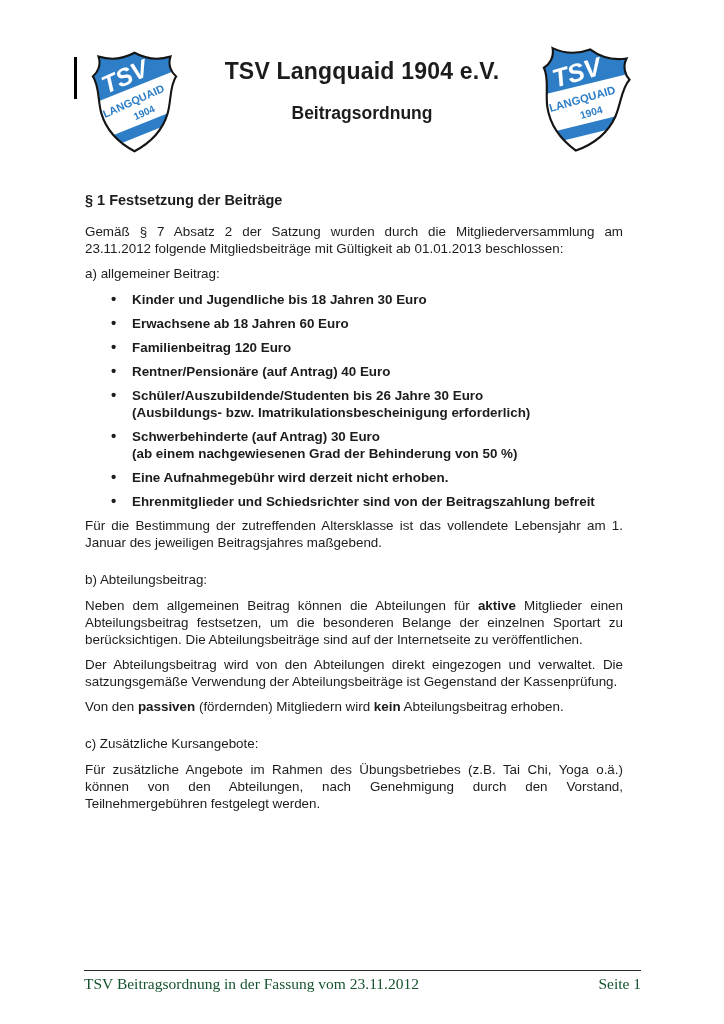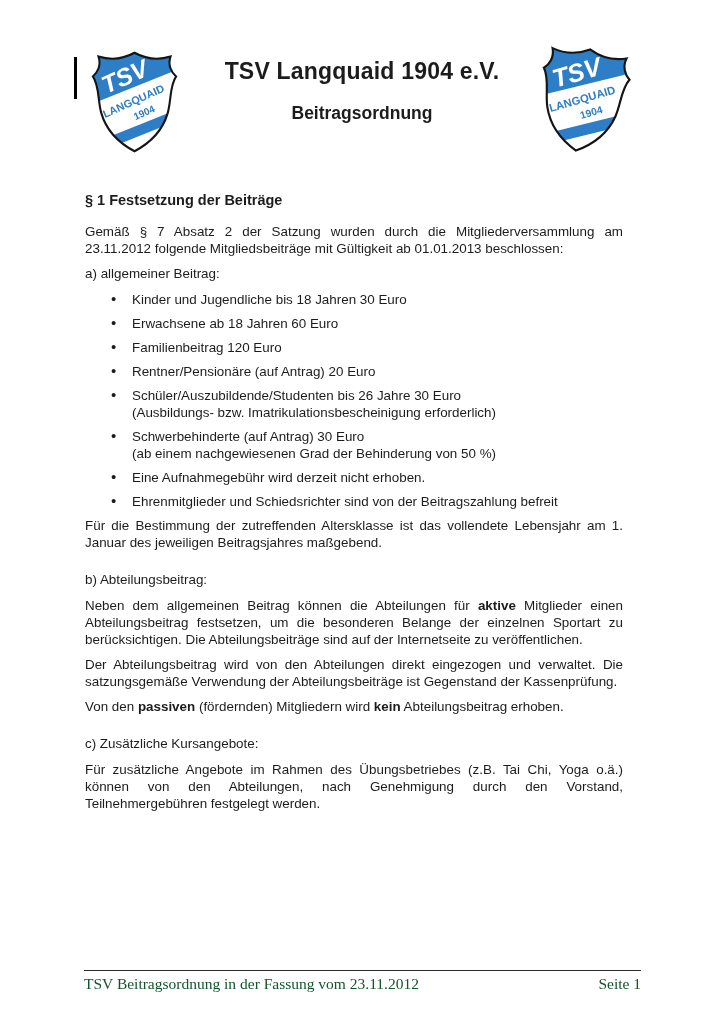--- a/index.html
+++ b/index.html
@@ -35,21 +35,21 @@
   .content h3{
     font-size:14.5px;margin:0 0 14px 0;font-weight:bold;
   }
   .content p{margin:0 16px 8px 0;}
   .content p.just{text-align:justify;}
   .content .label{margin:8px 0 9px 0;}
   ul.fee-list{
     list-style:none;margin:9px 0 5px 0;padding:0;
   }
   ul.fee-list li{
-    position:relative;padding-left:47px;margin-bottom:7px;
+    position:relative;padding-left:47px;margin-bottom:7px;font-weight:bold;
   }
   ul.fee-list li::before{
     content:"\2022";
     position:absolute;left:26px;top:-1px;font-size:15px;
   }
   .gap-before{margin-top:20px !important;}
   
   .footer{
     position:absolute;left:84px;top:970px;width:557px;
     border-top:1.4px solid #2a2a2a;
@@ -112,21 +112,21 @@
       <li>
         <span>Kinder und Jugendliche bis 18 Jahren 30 Euro</span>
       </li>
       <li>
         <span>Erwachsene ab 18 Jahren 60 Euro</span>
       </li>
       <li>
         <span>Familienbeitrag 120 Euro</span>
       </li>
       <li>
-        <span>Rentner/Pensionäre (auf Antrag) 20 Euro</span>
+        <span>Rentner/Pensionäre (auf Antrag) 40 Euro</span>
       </li>
       <li>
         <span>Schüler/Auszubildende/Studenten bis 26 Jahre 30 Euro</span><br>
         <span>(Ausbildungs- bzw. Imatrikulationsbescheinigung erforderlich)</span>
       </li>
       <li>
         <span>Schwerbehinderte (auf Antrag) 30 Euro</span><br>
         <span>(ab einem nachgewiesenen Grad der Behinderung von 50 %)</span>
       </li>
       <li>

